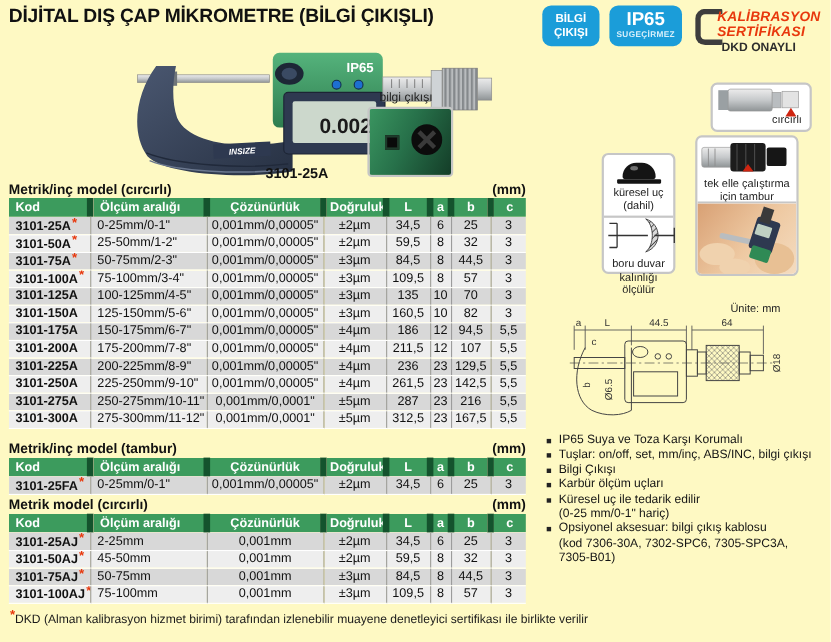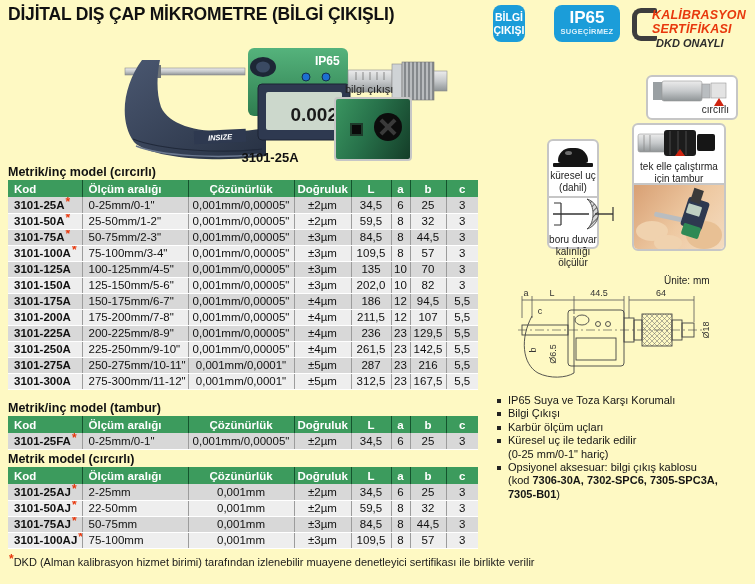--- a/index.html
+++ b/index.html
@@ -2,75 +2,75 @@
 <html><head>
 <meta charset="utf-8">
 <style>
   * { box-sizing: border-box; margin: 0; padding: 0; }
   body { font-family: "Liberation Sans", sans-serif; background: #fff; }
   #page { position: relative; width: 755px; height: 584px; background: #fef9c3; overflow: hidden; }
 
   .page-title { position: absolute; left: 8px; top: 4px; font-size: 17.5px; font-weight: bold; color: #111; letter-spacing: -0.2px; }
 
   .badge { position: absolute; background: #1B9DD9; border-radius: 8px; color: #fff; text-align: center; }
-  #badge-output { left: 493px; top: 5px; width: 32px; height: 37px; padding-top: 6px; font-size: 10.5px; font-weight: bold; line-height: 12.5px; }
+  #badge-output { left: 493px; top: 5px; width: 52px; height: 37px; padding-top: 6px; font-size: 10.5px; font-weight: bold; line-height: 12.5px; }
   #badge-ip65 { left: 554px; top: 5px; width: 66px; height: 37px; padding-top: 4px; }
   #badge-ip65 .l1 { font-size: 17px; font-weight: bold; line-height: 18px; }
   #badge-ip65 .l2 { font-size: 7.5px; font-weight: bold; color: #d9f0fb; line-height: 9px; letter-spacing: 0.3px; }
 
   #cal-logo { position: absolute; left: 629px; top: 5px; width: 124px; height: 45px; }
   #cal-bracket { position: absolute; left: 3px; top: 3px; width: 25px; height: 33px; border: 5px solid #3d3d3d; border-right: none; border-radius: 9px 2px 2px 9px; }
   #cal-text { position: absolute; left: 23px; top: 4px; font-style: italic; font-weight: bold; color: #e8380d; font-size: 12.5px; line-height: 13.5px; white-space: nowrap; letter-spacing: 0.2px; }
-  #cal-sub { position: absolute; left: 27px; top: 32px; font-style: italic; font-weight: bold; font-size: 11px; color: #2d2d2d; white-space: nowrap; }
+  #cal-sub { position: absolute; left: 27px; top: 32px; font-weight: bold; font-size: 11px; color: #2d2d2d; white-space: nowrap; }
 
   #product-photo { position: absolute; left: 100px; top: 42px; }
   #model-label { position: absolute; left: 190px; top: 150px; width: 160px; text-align: center; font-weight: bold; font-size: 13px; color: #111; }
   #inset-label { position: absolute; left: 345px; top: 83px; font-size: 11px; color: #222; }
   #inset-photo { position: absolute; left: 334px; top: 97px; width: 78px; height: 64px; border: 2px solid #c6c6c6; border-radius: 4px; background: linear-gradient(115deg, #3a9560 0%, #27714a 45%, #143d28 100%); overflow: hidden; }
   #inset-screw { position: absolute; right: 8px; top: 14px; width: 28px; height: 28px; border-radius: 50%; background: #0c0c0c; }
   #inset-screw::before, #inset-screw::after { content: ""; position: absolute; left: 4px; top: 12px; width: 20px; height: 4px; background: #3a3a3a; }
   #inset-screw::before { transform: rotate(45deg); }
   #inset-screw::after { transform: rotate(-45deg); }
   #inset-port { position: absolute; left: 14px; top: 24px; width: 13px; height: 13px; background: #0a0a0a; border: 2px solid #1e3b2b; }
 
   .imgbox { position: absolute; background: #fff; border: 2px solid #c6c6c6; border-radius: 6px; }
   .imgbox .cap { text-align: center; font-size: 10px; color: #222; line-height: 11.5px; }
   #box-ratchet { left: 646px; top: 75px; width: 92px; height: 45px; }
   #box-ratchet .cap { position: absolute; right: 7px; bottom: 3px; }
   #box-friction { left: 632px; top: 123px; width: 94px; height: 128px; }
   #friction-photo { position: absolute; left: 0; bottom: 0; width: 90px; height: 66px; border-top: 2px solid #c6c6c6; border-radius: 0 0 4px 4px; background: linear-gradient(130deg, #d8a074 0%, #eec9a2 55%, #f4dcc0 100%); overflow: hidden; }
-  #box-ball { left: 547px; top: 139px; width: 52px; height: 110px; }
+  #box-ball { left: 547px; top: 139px; width: 67px; height: 110px; }
   .ball-dome { width: 30px; height: 15px; margin: 7px auto 0; background: #141414; border-radius: 15px 15px 3px 3px; position: relative; }
   .ball-dome::before { content: ""; position: absolute; left: 7px; top: 3px; width: 7px; height: 4px; background: #6e6e6e; border-radius: 50%; }
   .ball-base { width: 40px; height: 4px; margin: 0 auto; background: #141414; border-radius: 1px; }
   .divider { border-top: 2px solid #c6c6c6; margin-top: 3px; }
 
-  .tsec { position: absolute; left: 8px; width: 470px; display: flex; justify-content: space-between; font-weight: bold; font-size: 12.5px; color: #111; flex-direction: column; }
+  .tsec { position: absolute; left: 8px; width: 470px; display: flex; justify-content: space-between; font-weight: bold; font-size: 12.5px; color: #111; }
   table { position: absolute; left: 8px; width: 470px; border-collapse: collapse; table-layout: fixed; font-size: 11.5px; }
   col.c0 { width: 74px; } col.c1 { width: 106px; } col.c2 { width: 106px; } col.c3 { width: 57px; }
   col.c4 { width: 40px; } col.c5 { width: 19px; } col.c6 { width: 36px; } col.c7 { width: 32px; }
-  th { background: #3C9B5D; color: #fff; font-weight: bold; height: 17px; font-size: 11.5px; border-right: 1px solid #14532d; text-align: center; padding: 0 3px; white-space: nowrap; overflow: hidden; }
+  th { background: #3C9B5D; color: #fff; font-weight: bold; height: 17px; font-size: 11.5px; border-right: 6px solid #14532d; text-align: center; padding: 0 3px; white-space: nowrap; overflow: hidden; }
   th:first-child, th:nth-child(2) { text-align: left; padding-left: 6px; }
   th:last-child { border-right: none; }
   td { height: 16px; text-align: center; border-right: 1px solid #9c9c9c; border-bottom: 1px solid #fff; padding: 0 2px; color: #111; white-space: nowrap; overflow: hidden; }
   td:last-child { border-right: none; }
   td.kod { font-weight: bold; text-align: left; padding-left: 6px; }
   td:nth-child(2) { text-align: left; padding-left: 6px; }
   tbody tr:nth-child(odd) { background: #d8d8d8; }
   tbody tr:nth-child(even) { background: #eeeeee; }
   .star { color: #e8380d; font-weight: bold; position: relative; top: -3px; font-size: 12px; margin-left: 1px; }
   #t1sec { top: 165px; } #t1 { top: 180px; }
   #t2sec { top: 401px; } #t2 { top: 416px; }
   #t3sec { top: 452px; } #t3 { top: 467px; }
 
   #features { position: absolute; left: 497px; top: 394px; width: 258px; list-style: none; font-size: 11px; color: #151515; }
   #features li { position: relative; padding-left: 11px; line-height: 13.4px; white-space: nowrap; }
   #features li::before { content: ""; position: absolute; left: 0; top: 5px; width: 4px; height: 4px; background: #222; }
   #features li.nobullet::before { display: none; }
-  #features .b { font-weight: bold; }
+  #features .b { font-weight: normal; }
 
   #footnote { position: absolute; left: 8px; top: 555px; font-size: 11px; color: #1a1a1a; }
   #drawing { position: absolute; left: 512px; top: 266px; }
   svg text { font-family: "Liberation Sans", sans-serif; }
 </style>
 </head>
 <body>
 
 <div id="page">
 
@@ -329,21 +329,21 @@
           <td>135</td>
           <td>10</td>
           <td>70</td>
           <td>3</td>
         </tr>
         <tr>
           <td class="kod">3101-150A</td>
           <td>125-150mm/5-6"</td>
           <td>0,001mm/0,00005"</td>
           <td>±3µm</td>
-          <td>202,0</td>
+          <td>160,5</td>
           <td>10</td>
           <td>82</td>
           <td>3</td>
         </tr>
         <tr>
           <td class="kod">3101-175A</td>
           <td>150-175mm/6-7"</td>
           <td>0,001mm/0,00005"</td>
           <td>±4µm</td>
           <td>186</td>
@@ -478,21 +478,21 @@
           <td>2-25mm</td>
           <td>0,001mm</td>
           <td>±2µm</td>
           <td>34,5</td>
           <td>6</td>
           <td>25</td>
           <td>3</td>
         </tr>
         <tr>
           <td class="kod">3101-50AJ<span class="star">*</span></td>
-          <td>22-50mm</td>
+          <td>45-50mm</td>
           <td>0,001mm</td>
           <td>±2µm</td>
           <td>59,5</td>
           <td>8</td>
           <td>32</td>
           <td>3</td>
         </tr>
         <tr>
           <td class="kod">3101-75AJ<span class="star">*</span></td>
           <td>50-75mm</td>
@@ -511,20 +511,21 @@
           <td>109,5</td>
           <td>8</td>
           <td>57</td>
           <td>3</td>
         </tr>
       </tbody>
   </table>
 
   <ul id="features">
       <li><span>IP65 Suya ve Toza Karşı Korumalı</span></li>
+      <li><span>Tuşlar: on/off, set, mm/inç, ABS/INC, bilgi çıkışı</span></li>
       <li><span>Bilgi Çıkışı</span></li>
       <li><span>Karbür ölçüm uçları</span></li>
       <li><span>Küresel uç ile tedarik edilir</span></li>
       <li class="nobullet"><span>(0-25 mm/0-1" hariç)</span></li>
       <li><span>Opsiyonel aksesuar: bilgi çıkış kablosu</span></li>
       <li class="nobullet"><span>(kod </span><span class="b">7306-30A, 7302-SPC6, 7305-SPC3A,</span></li>
       <li class="nobullet"><span class="b">7305-B01</span><span>)</span></li>
     </ul>
 
   <div id="footnote">

